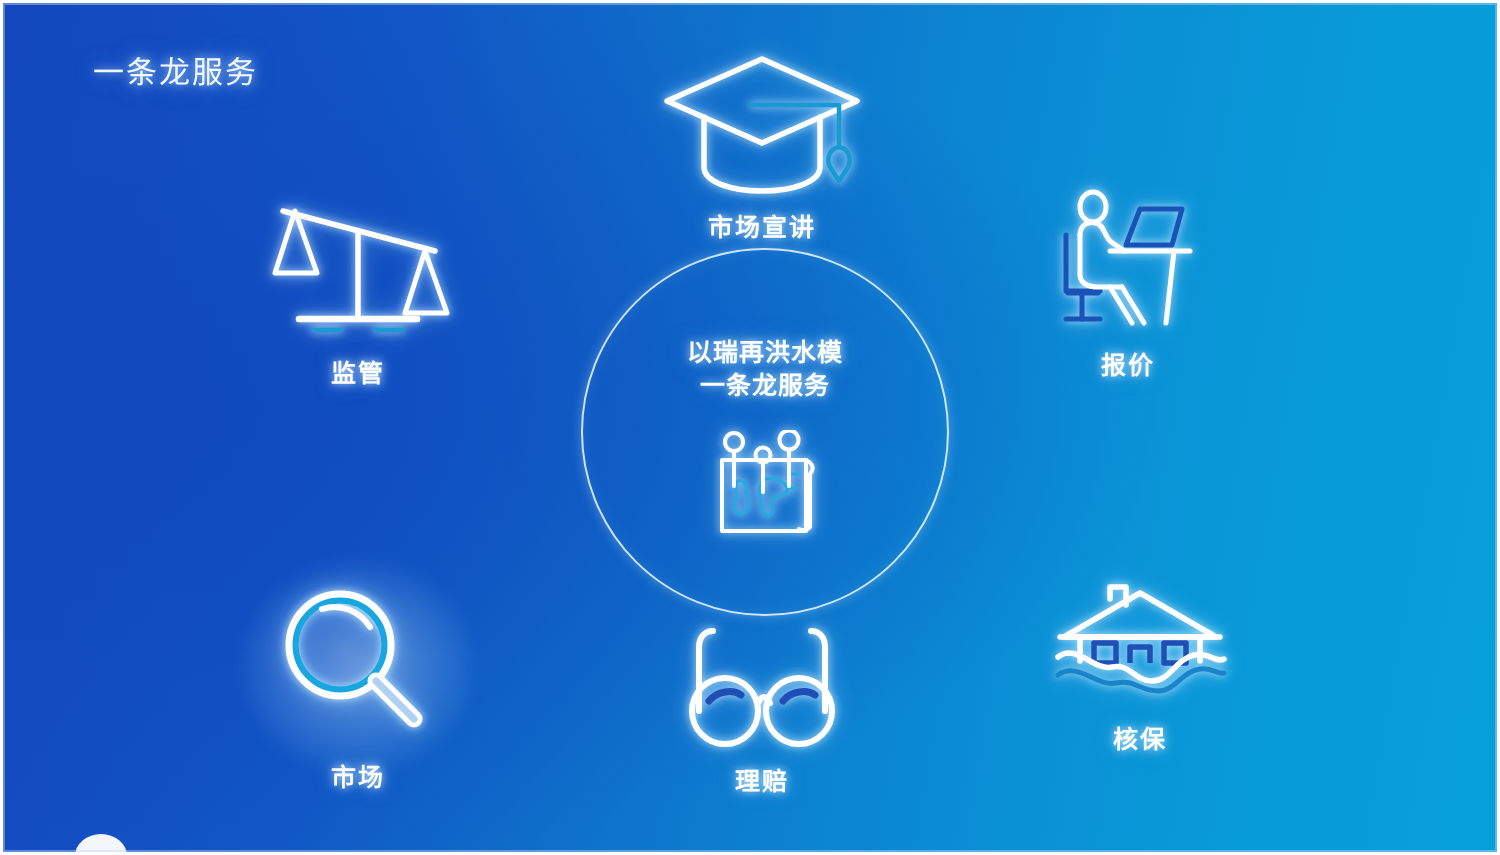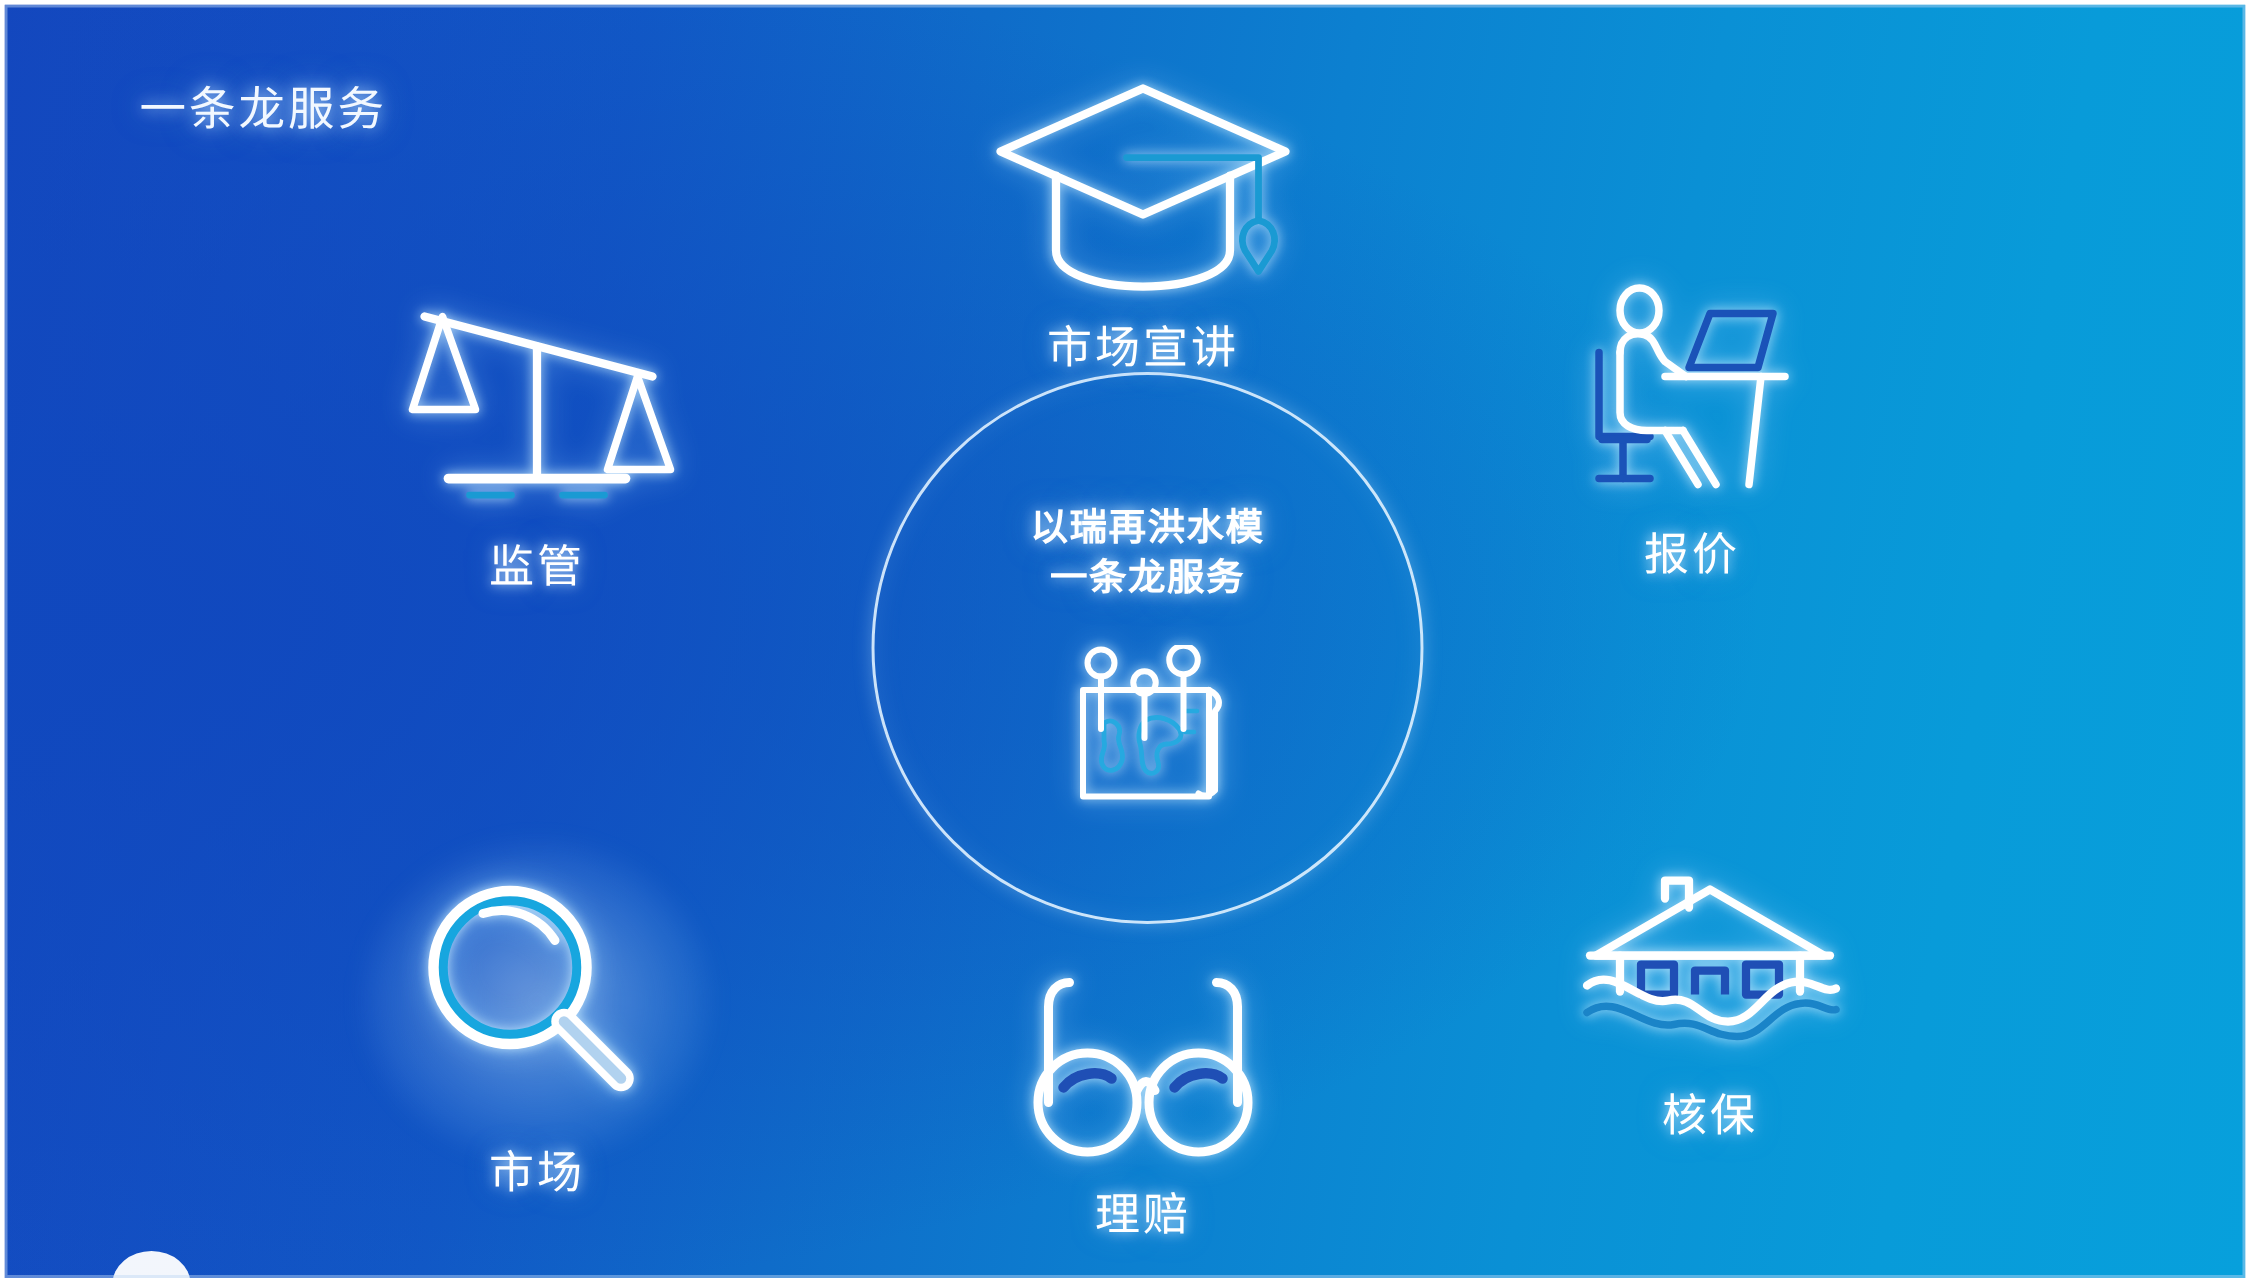--- a/index.html
+++ b/index.html
@@ -92,35 +92,35 @@
     align-items: center;
     justify-content: flex-start;
   }
   .node .icon-wrap {
     display: flex;
     align-items: center;
     justify-content: center;
   }
   .node-label {
     margin-top: 8px;
-    font-size: 30px;
-    font-weight: 400;
+    font-size: 25px;
+    font-weight: 700;
     letter-spacing: 2px;
     color: #ffffff;
     text-shadow: 0 0 8px rgba(200,232,255,0.9), 0 0 18px rgba(150,205,255,0.5);
     white-space: nowrap;
   }
 
   
   #node-market-talk   { left: 634px; top: 46px;  width: 250px; }
   #node-supervision   { left: 240px; top: 196px; width: 230px; }
   #node-quotation     { left: 1000px; top: 186px; width: 250px; }
   #node-market        { left: 240px; top: 580px; width: 230px; text-align: right; }
   #node-underwriting  { left: 1012px; top: 578px; width: 250px; }
-  #node-claims        { left: 634px; top: 644px; width: 250px; text-align: right; }
+  #node-claims        { left: 634px; top: 620px; width: 250px; text-align: right; }
 
   #node-market-talk  .node-label { margin-top: 6px; }
   #node-supervision  .node-label { margin-top: 14px; }
   #node-quotation    .node-label { margin-top: 2px; }
   #node-market       .node-label { margin-top: 14px; }
   #node-underwriting .node-label { margin-top: 22px; }
   #node-claims       .node-label { margin-top: 10px; }
 
   
   #node-market .icon-wrap {

